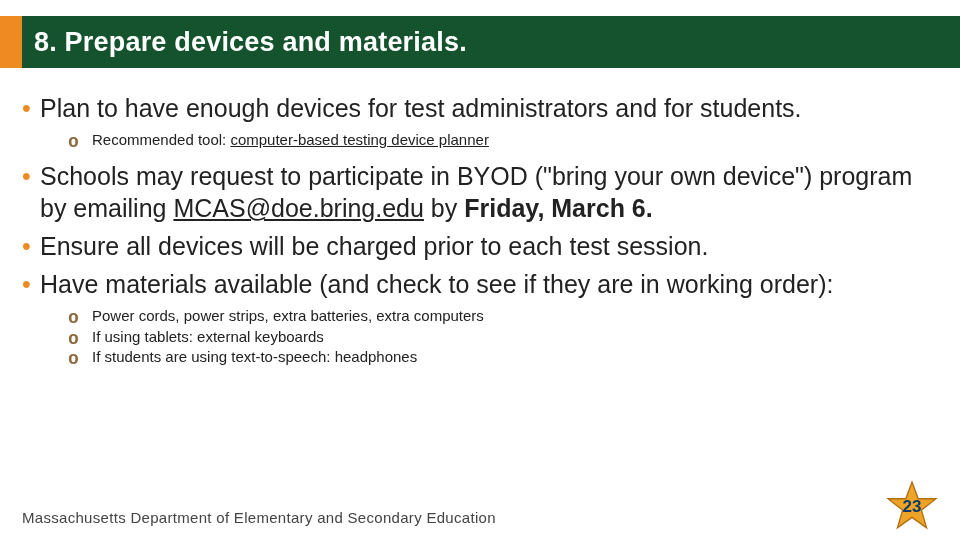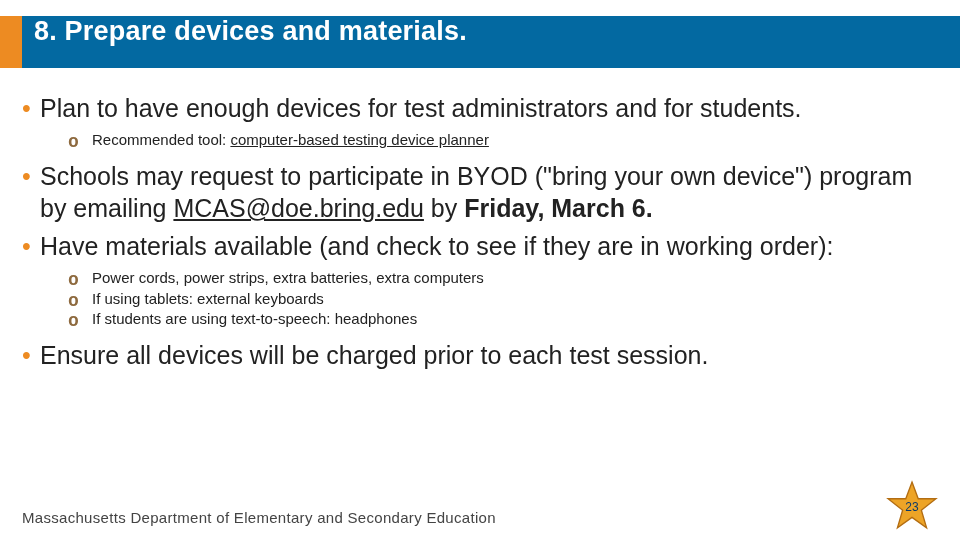--- a/index.html
+++ b/index.html
@@ -1,33 +1,33 @@
 <!DOCTYPE html>
 <html><head>
 <meta charset="utf-8">
 <style>
   *{box-sizing:border-box;margin:0;padding:0}
   html,body{width:960px;height:540px;font-family:"Segoe UI",Arial,sans-serif;background:#fff;overflow:hidden}
   .slide{position:relative;width:960px;height:540px}
   .title-bar{position:absolute;top:16px;left:0;width:100%;height:52px}
   .orange-block{position:absolute;left:0;top:0;width:22px;height:52px;background:#ed8b22}
-  .dark-block{position:absolute;left:22px;top:0;right:0;height:52px;background:#0369a1;display:flex;}
+  .dark-block{position:absolute;left:22px;top:0;right:0;height:52px;background:#14532d;display:flex;align-items:center}
   .title-text{color:#fff;font-size:27px;font-weight:600;margin-left:12px;letter-spacing:.2px}
   .body{position:absolute;top:92px;left:22px;right:20px}
   ul.top{list-style:none}
   ul.top>li{position:relative;padding-left:18px;font-size:25px;color:#222;line-height:1.28;margin-bottom:6px}
   ul.top>li::before{content:"•";position:absolute;left:0;top:0;color:#ed8b22;font-size:25px}
   ul.sub{list-style:none;margin:6px 0 10px 28px}
   ul.sub>li{position:relative;padding-left:24px;font-size:15px;color:#222;line-height:1.35}
   ul.sub>li::before{content:"o";position:absolute;left:0;top:0;color:#8e6a3f;font-family:"Courier New",monospace;font-size:18px;font-weight:600}
   .ul{text-decoration:underline}
   .footer{position:absolute;bottom:14px;left:22px;font-size:15px;color:#444;letter-spacing:.3px}
   .star{position:absolute;bottom:8px;right:22px;width:52px;height:52px}
   .star svg{width:100%;height:100%;display:block}
-  .star-num{position:absolute;top:50%;left:50%;transform:translate(-50%,-46%);font-size:12px;color:#0a3a6a;font-weight:400}
+  .star-num{position:absolute;top:50%;left:50%;transform:translate(-50%,-46%);font-size:17px;color:#0a3a6a;font-weight:700}
 </style>
 </head>
 <body>
 
 <div class="slide">
 
   <div class="title-bar">
     <div class="orange-block"></div>
     <div class="dark-block">
       <div class="title-text">8. Prepare devices and materials.</div>
@@ -44,30 +44,30 @@
             <span>Recommended tool: </span><span class="ul">computer-based testing device planner</span>
           </li>
         </ul>
       </li>
 
       <li>
         <span>Schools may request to participate in BYOD ("bring your own device") program by emailing </span><span class="ul">MCAS@doe.bring.edu</span><span> by </span><b>Friday, March 6.</b>
       </li>
 
       <li>
+        <span>Ensure all devices will be charged prior to each test session.</span>
+      </li>
+
+      <li>
         <span>Have materials available (and check to see if they are in working order):</span>
         <ul class="sub">
           <li><span>Power cords, power strips, extra batteries, extra computers</span></li>
           <li><span>If using tablets: external keyboards</span></li>
           <li><span>If students are using text-to-speech: headphones</span></li>
         </ul>
-      </li>
-
-      <li>
-        <span>Ensure all devices will be charged prior to each test session.</span>
       </li>
 
     </ul>
   </div>
 
   <div class="footer">Massachusetts Department of Elementary and Secondary Education</div>
 
   <div class="star">
     <svg viewBox="0 0 50 50">
       <polygon points="25,2 31,18 48,18 34,29 39,46 25,36 11,46 16,29 2,18 19,18" fill="#eda427" stroke="#b36d12" stroke-width="1.3"></polygon>

